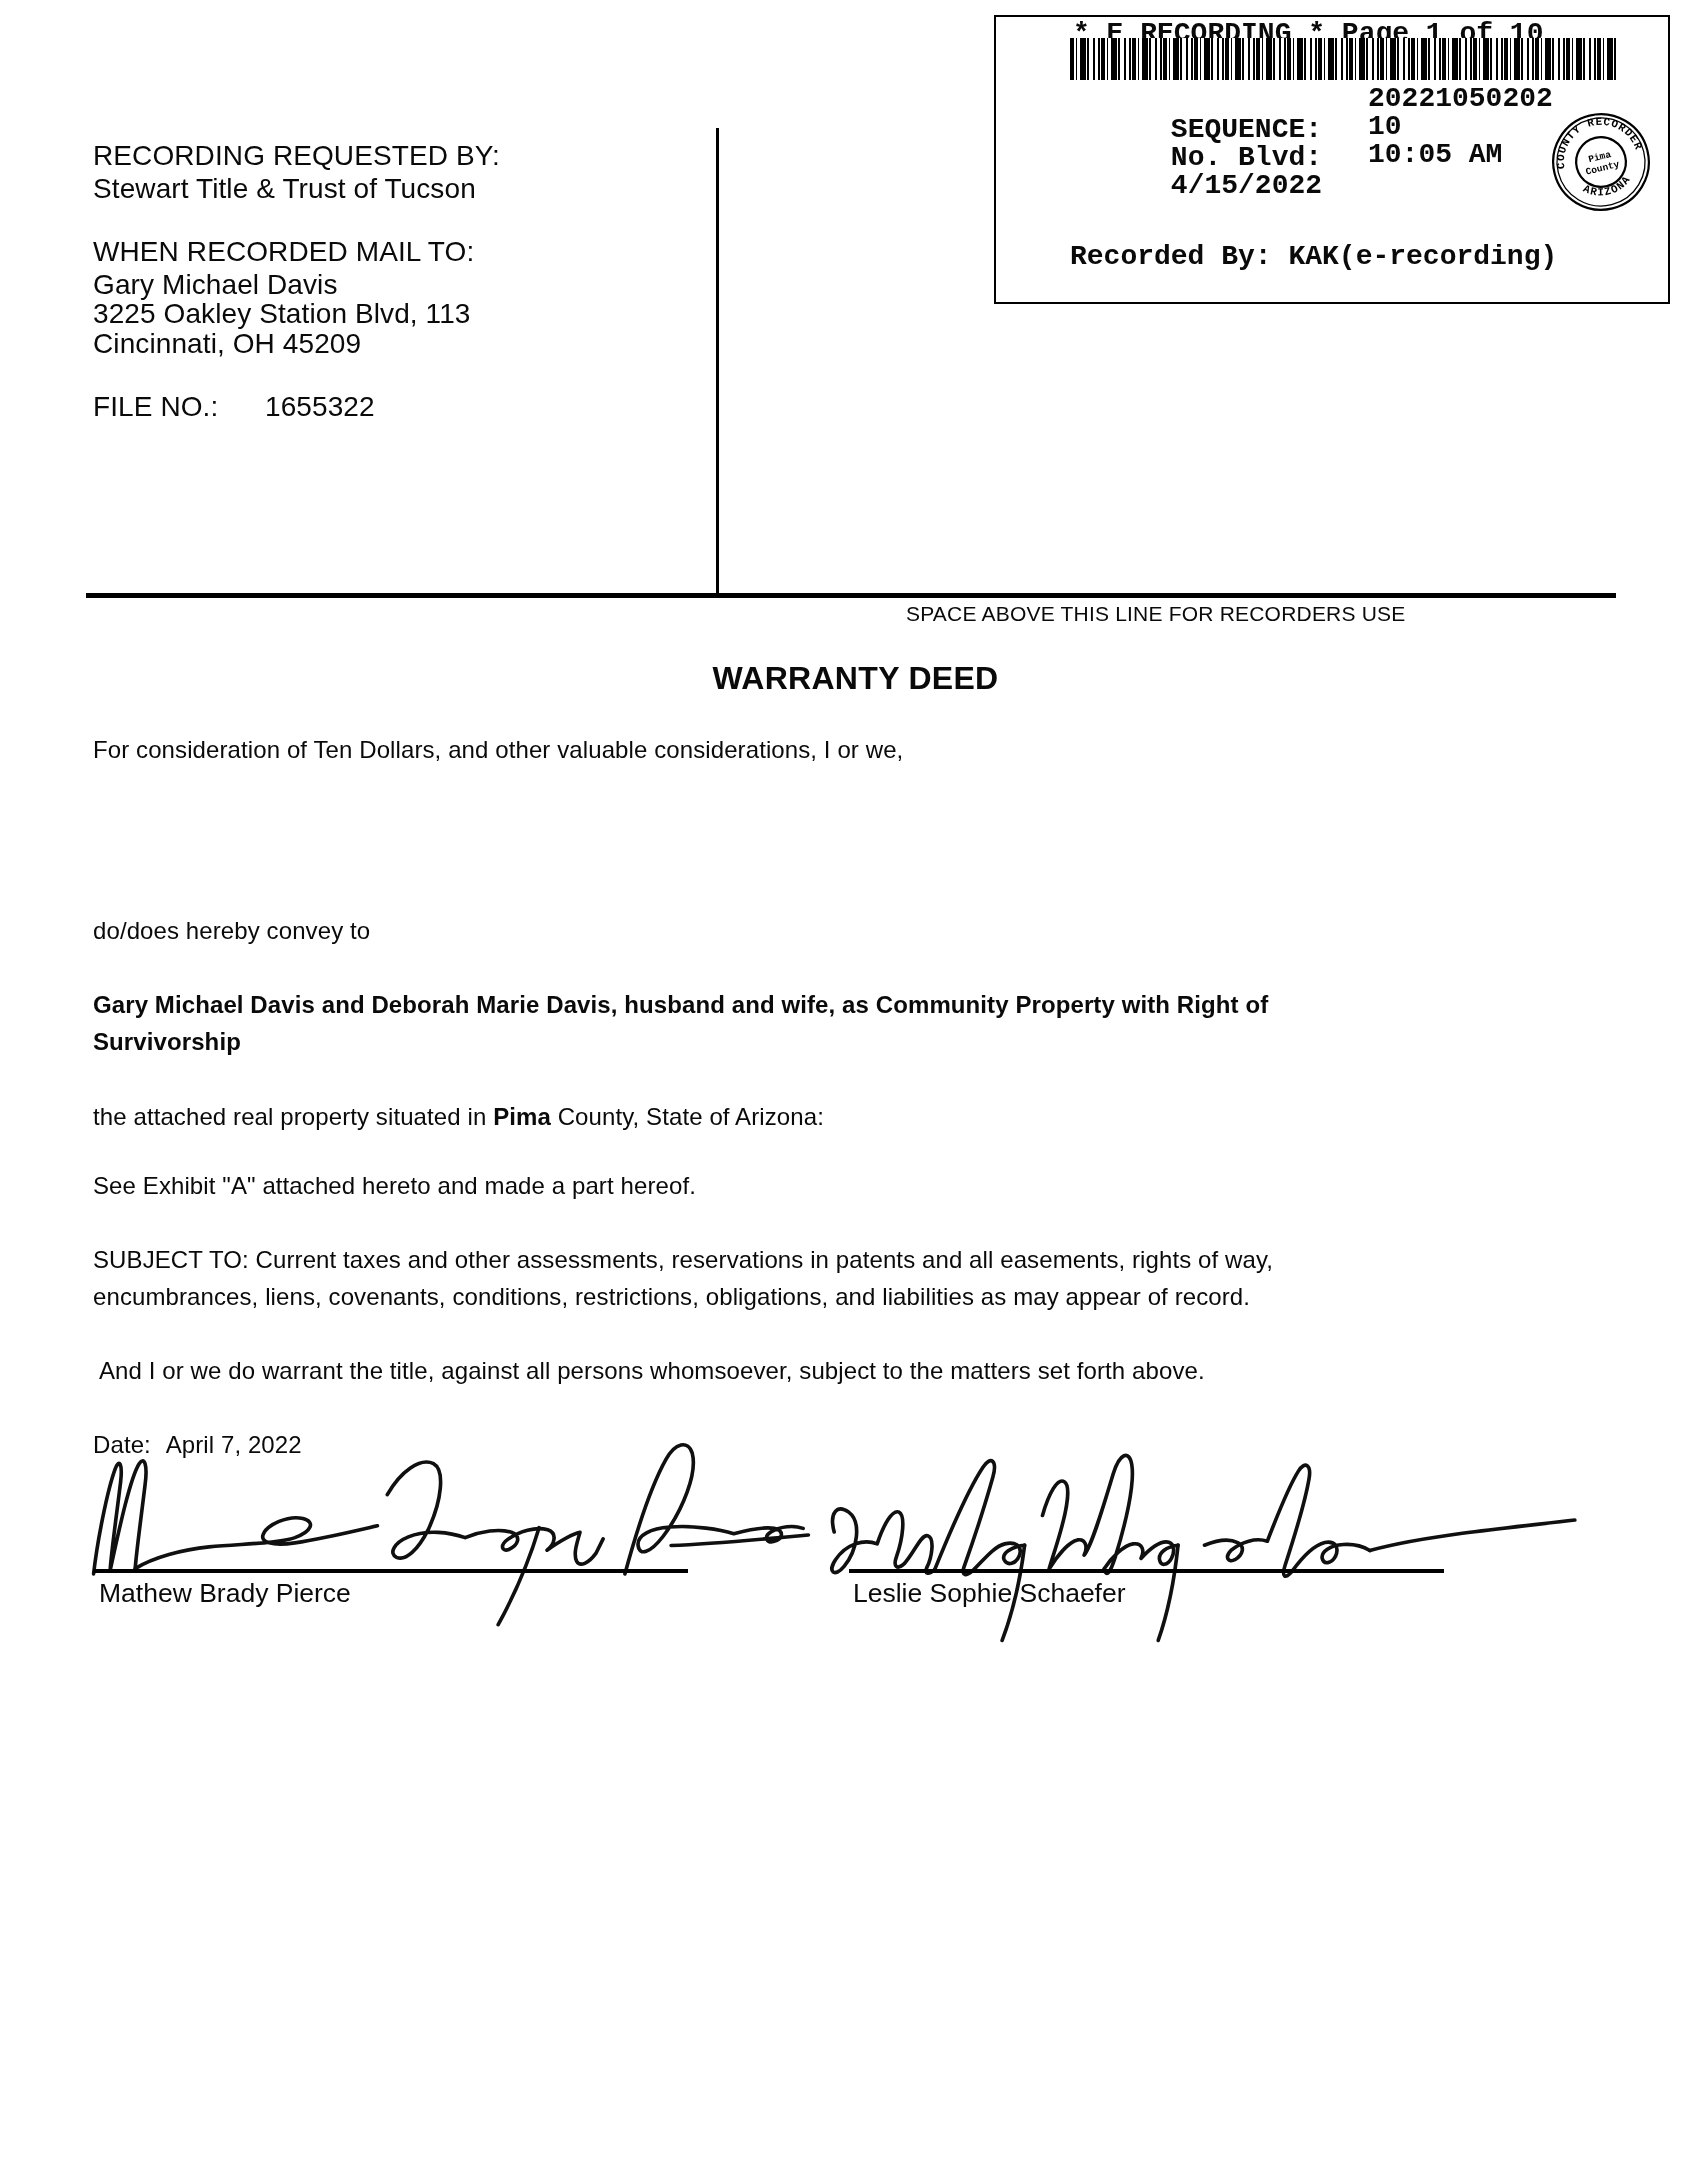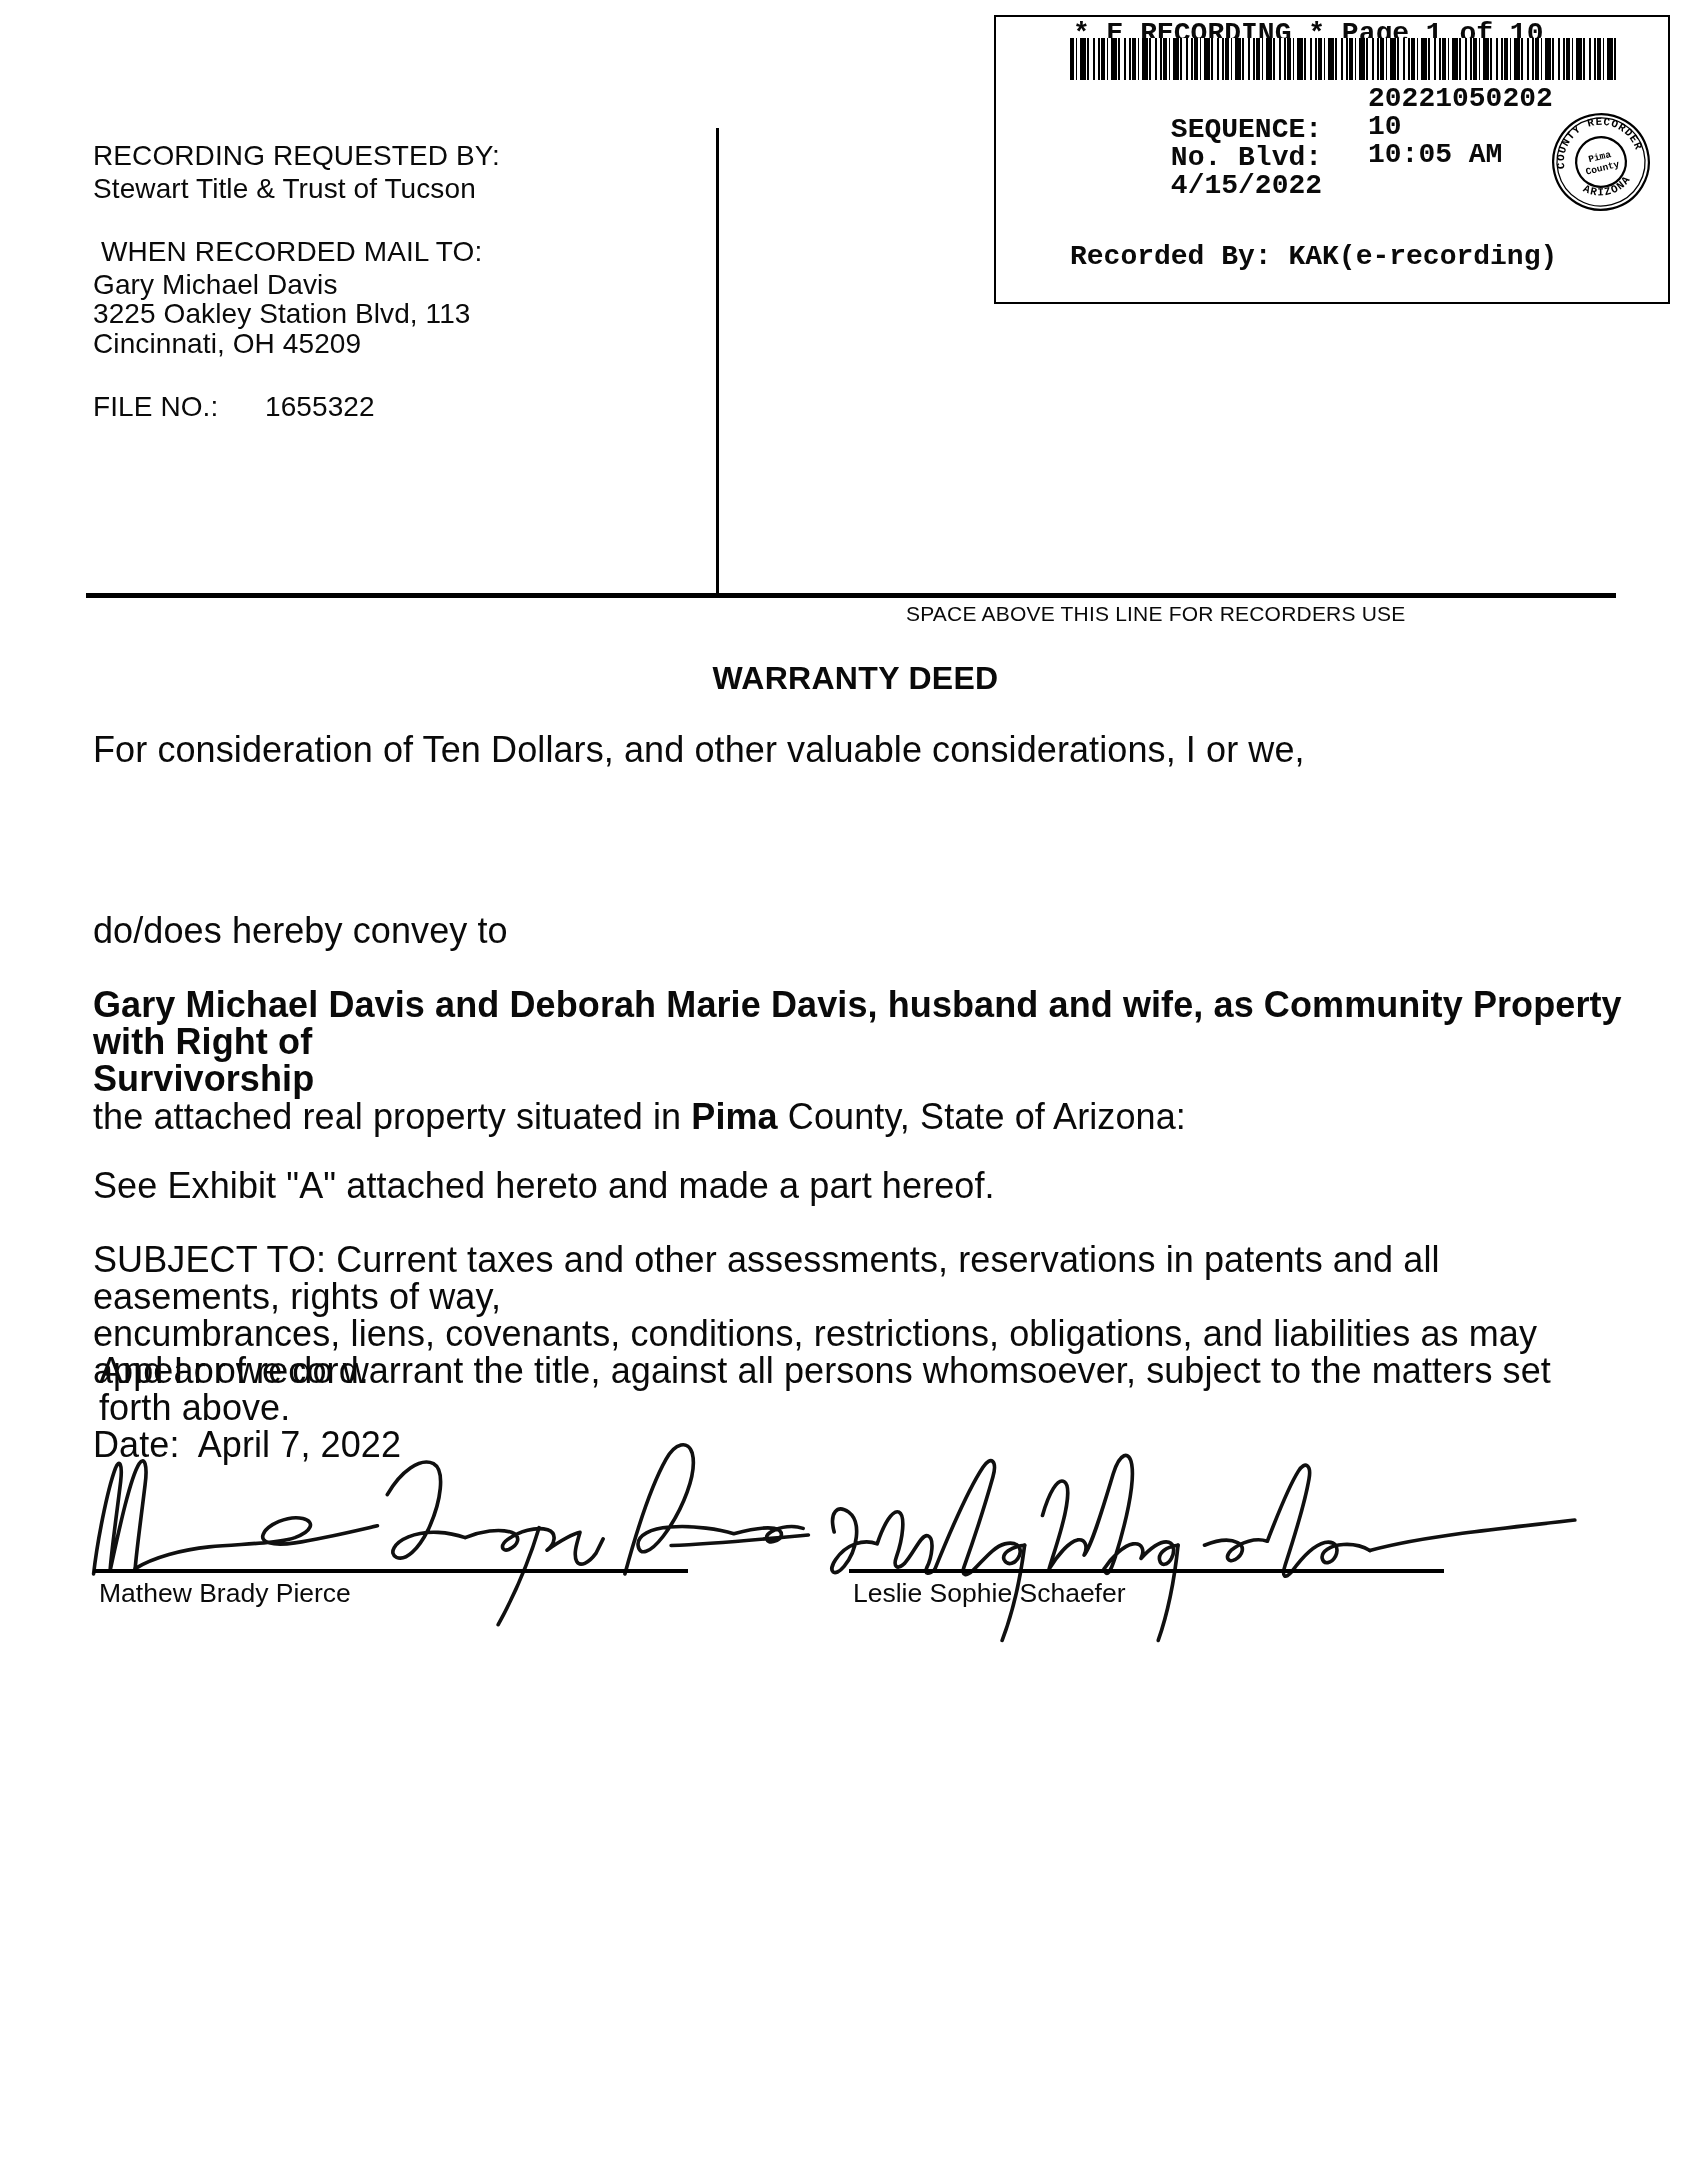--- a/index.html
+++ b/index.html
@@ -26,42 +26,42 @@
       #000 23px 24.5px, #fff 24.5px 28px,
       #000 28px 30px, #fff 30px 31px); }
 
   
   .vline { left:716px; top:128px; width:3.3px; height:467px; background:#000; }
   .hline { left:86px; top:593px; width:1530px; height:4.6px; background:#000; }
   .note { left:906px; top:602px; font-size:21px; letter-spacing:0.2px; }
 
   
   .deed-title { left:0; top:660px; width:1711px; text-align:center; font-size:32px; font-weight:bold; letter-spacing:0.3px; }
-  .par { left:93px; width:1530px; font-size:36px; line-height:37px; letter-spacing:0.1px; }
+  .par { left:93px; width:1530px; font-size:24px; line-height:37px; letter-spacing:0.1px; }
   .b { font-weight:bold; }
 
   
   .sig-line { top:1569px; width:595px; height:4px; background:#000; }
   .sig-label { top:1578px; font-size:26.5px; white-space:nowrap; }
   .sig-svg { pointer-events:none; }
   .sig-svg path { fill:none; stroke:#101010; stroke-width:5.5; stroke-linecap:round; stroke-linejoin:round; }
 
   
   .seal { left:554px; top:94px; width:102px; height:102px; }
   .seal circle { fill:none; stroke:#000; }
   .seal text { font-family:"Liberation Mono","DejaVu Sans Mono",monospace; font-weight:bold; fill:#000; }
 </style>
 </head>
 <body>
 
 <div class="page">
 
   <div class="abs addr" style="left:93px; top:140px;">RECORDING REQUESTED BY:</div>
   <div class="abs addr" style="left:93px; top:173px;">Stewart Title &amp; Trust of Tucson</div>
-  <div class="abs addr" style="left:93px; top:236px;margin-left:8px;">WHEN RECORDED MAIL TO:</div>
+  <div class="abs addr" style="left:93px; top:236px;">WHEN RECORDED MAIL TO:</div>
   <div class="abs addr" style="left:93px; top:269px;">Gary Michael Davis</div>
   <div class="abs addr" style="left:93px; top:298px;">3225 Oakley Station Blvd, 113</div>
   <div class="abs addr" style="left:93px; top:328px;">Cincinnati, OH 45209</div>
   <div class="abs addr" style="left:93px; top:391px;">
     <span class="file-label">FILE NO.:</span><span>1655322</span>
   </div>
 
   <div class="abs stamp-box">
     <div class="abs stamp-text" style="left:77px; top:1.3px;">* E RECORDING * Page 1 of 10</div>
     <div class="abs barcode"></div>

